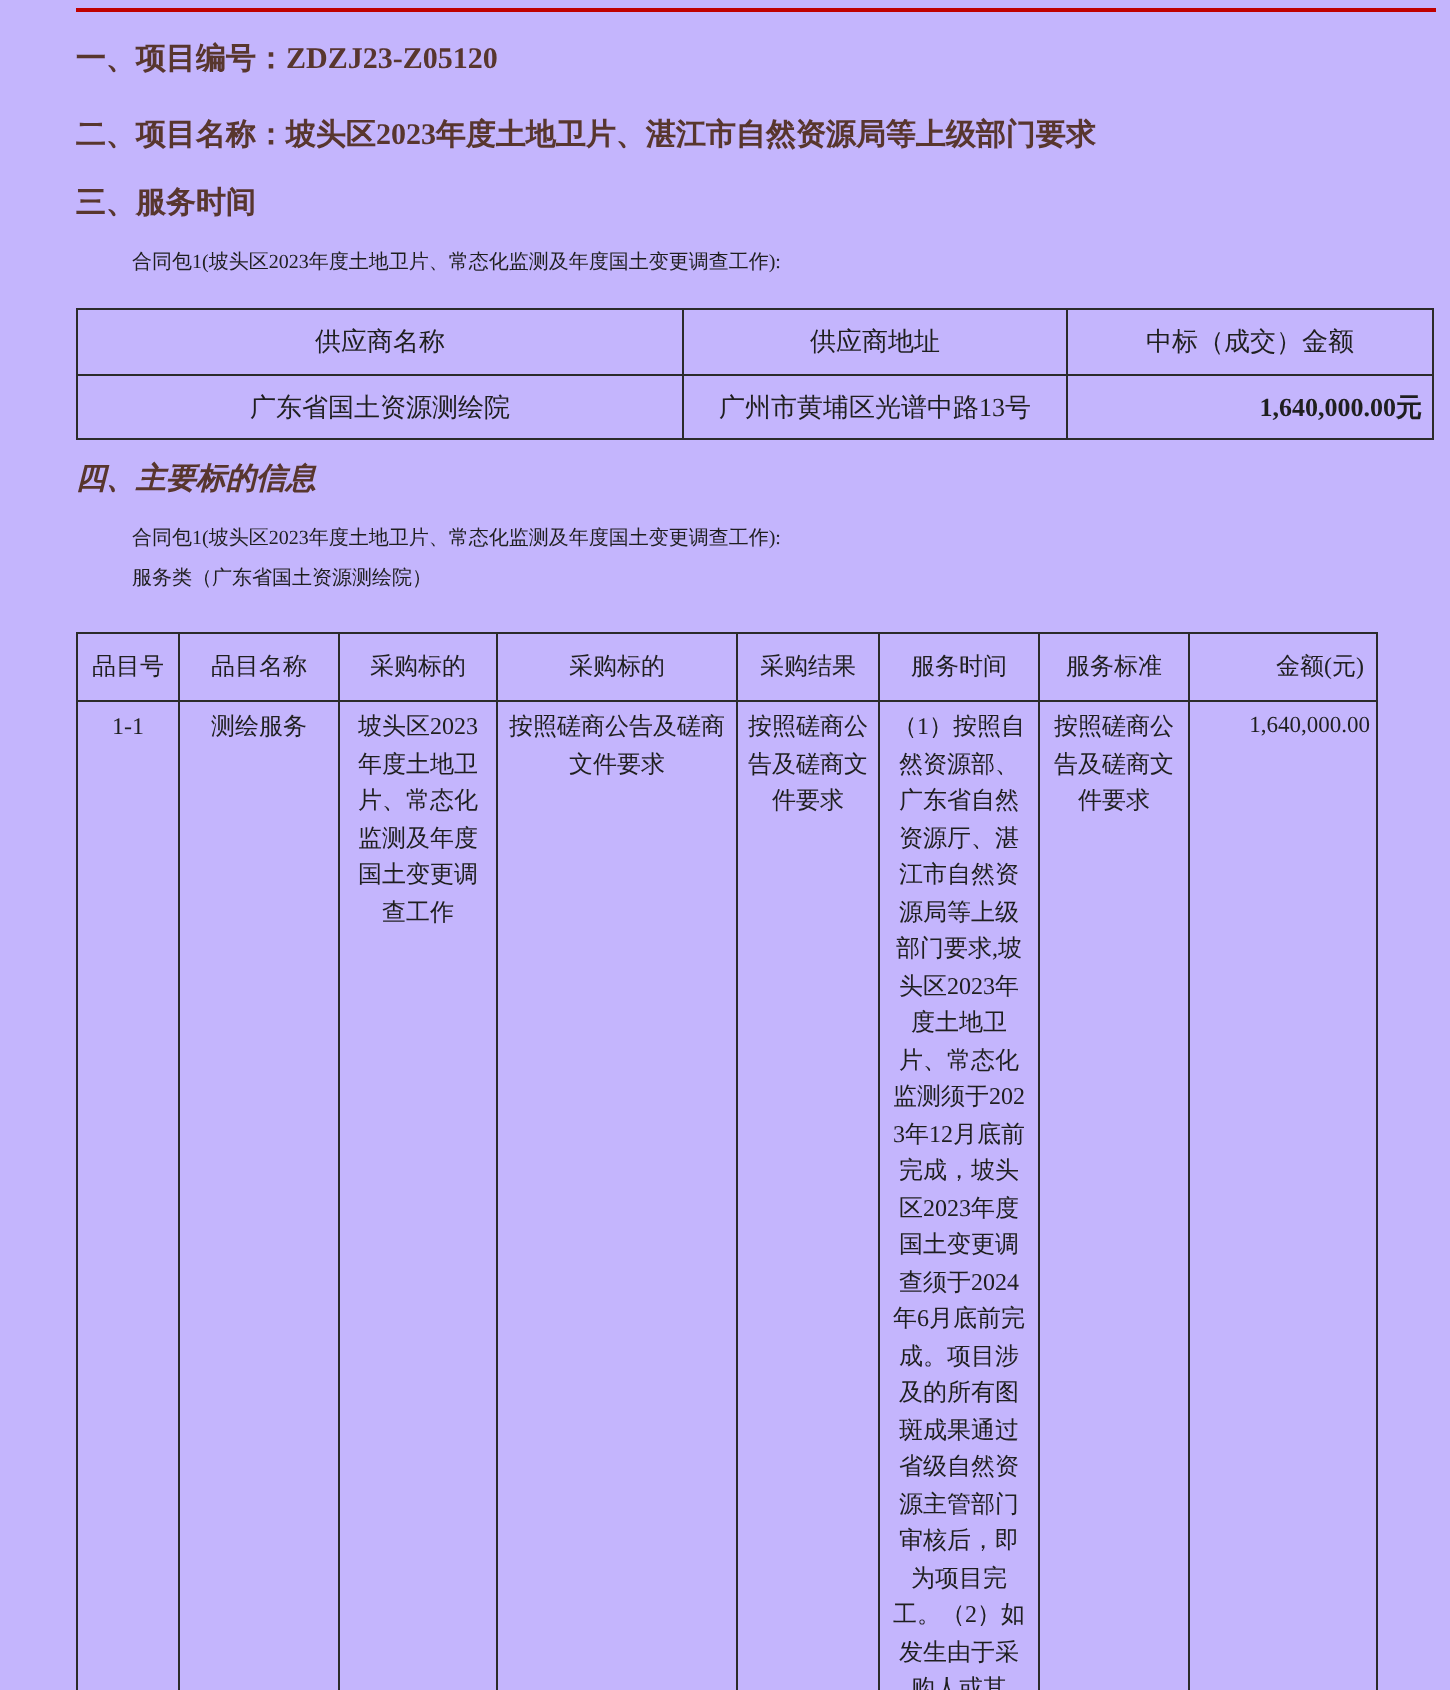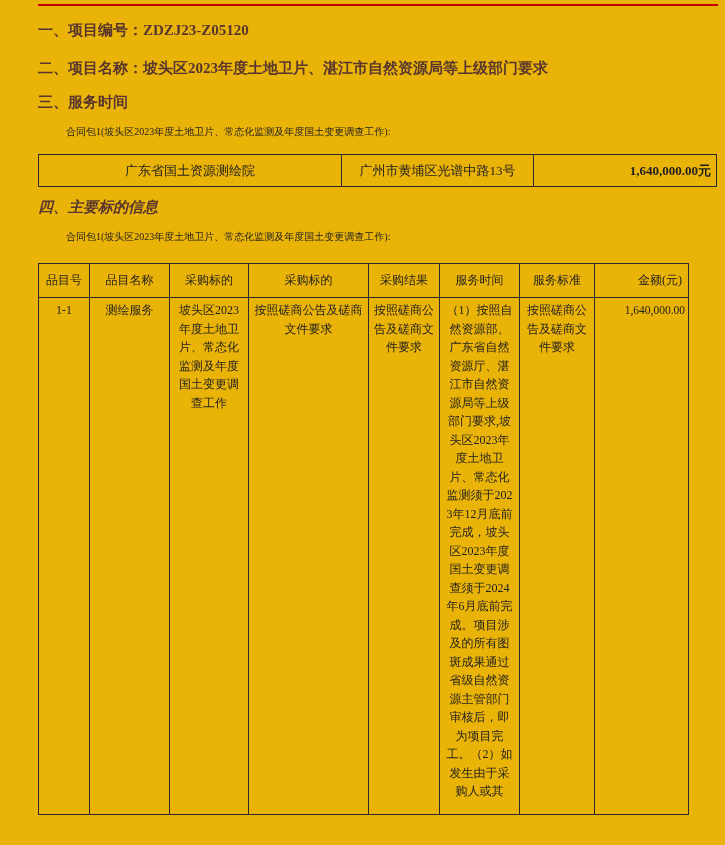--- a/index.html
+++ b/index.html
@@ -1,20 +1,20 @@
 <!DOCTYPE html>
 <html><head>
 <meta charset="utf-8">
 <style>
   html,body{margin:0;padding:0;background:#ffffff;}
   #page{
     position:relative;
     width:725px;height:845px;
     overflow:hidden;
-    background:#eab308;
+    background:#c4b5fd;
     font-family:"Liberation Serif","DejaVu Serif",serif;
     color:#1f1f1f;
   }
   .content{margin-left:38px;width:680px;}
   .rule{height:2px;background:#c00000;margin-top:4px;}
   .sec-heading{
     font-size:15px;font-weight:bold;color:#58362e;
     line-height:22px;margin:0;
   }
   #h1{margin-top:13px;}
@@ -59,31 +59,37 @@
 
     <p id="p-package1" class="para">合同包1(坡头区2023年度土地卫片、常态化监测及年度国土变更调查工作):</p>
 
     <table id="table1">
       <colgroup>
         <col style="width:303px">
           <col style="width:192px">
           <col style="width:183px">
       </colgroup>
       <tbody>
+          <tr>
+        <th>供应商名称</th>
+        <th>供应商地址</th>
+        <th class="amount-h">中标（成交）金额</th>
+      </tr>
       <tr>
         <td>广东省国土资源测绘院</td>
         <td>广州市黄埔区光谱中路13号</td>
         <td class="amount">1,640,000.00元</td>
       </tr>
     </tbody>
       </table>
 
     <p id="h4" class="sec-heading">四、主要标的信息</p>
 
     <p id="p-package2" class="para">合同包1(坡头区2023年度土地卫片、常态化监测及年度国土变更调查工作):</p>
+    <p id="p-category" class="para">服务类（广东省国土资源测绘院）</p>
 
     <table id="table2">
       <colgroup>
         <col style="width:51px">
           <col style="width:80px">
           <col style="width:79px">
         <col style="width:120px">
           <col style="width:71px">
           <col style="width:80px">
         <col style="width:75px">

